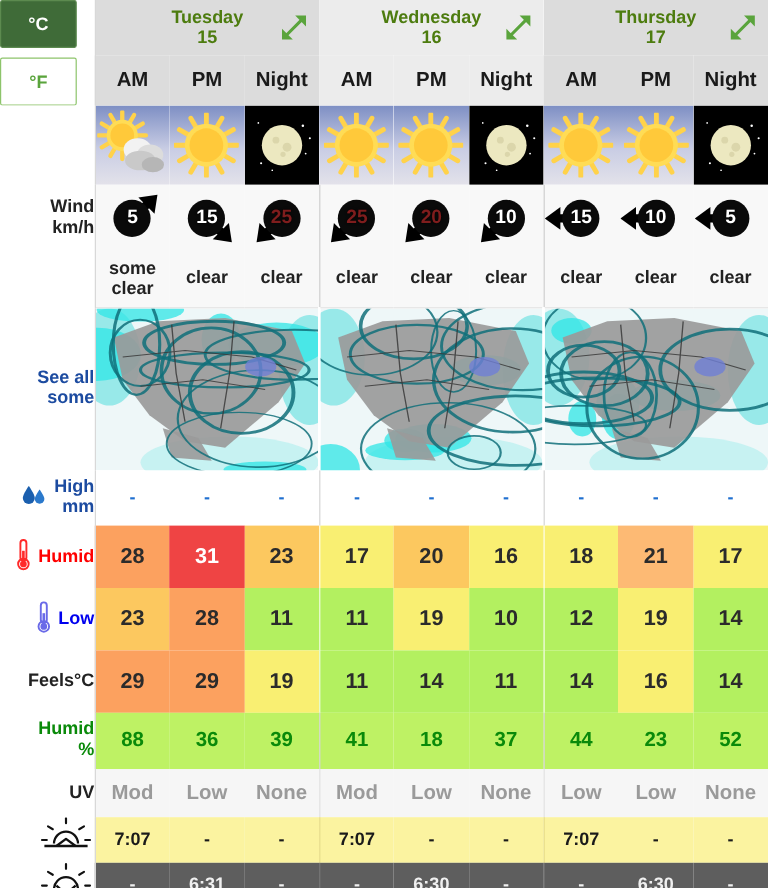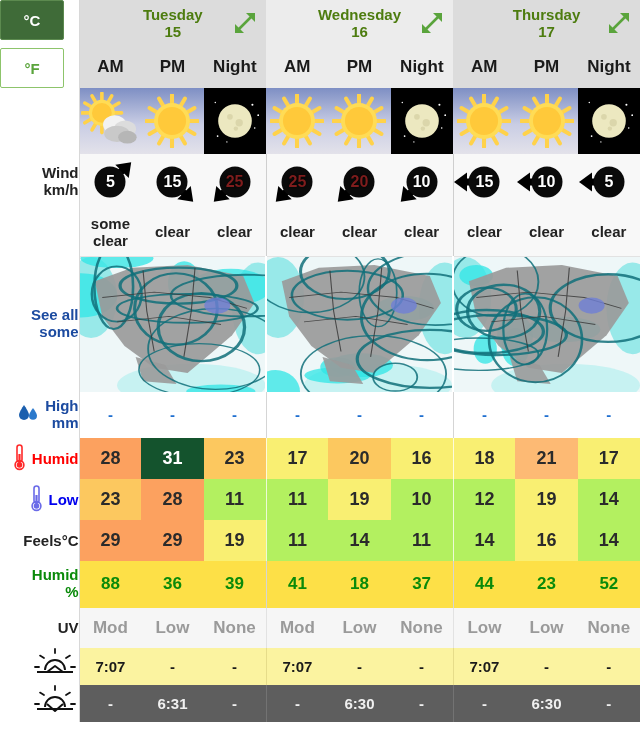--- a/index.html
+++ b/index.html
@@ -94,29 +94,29 @@
 
   
   .raincell {
     height: 46px; text-align: center; background: #fff;
     font-size: 15px; font-weight: bold; color: #1f6fd0;
   }
   .raincell.sep { border-left: 1px solid #d5d5d5; }
 
   
   .tcell {
-    height: 41px; text-align: center; font-size: 18px;
+    height: 52px; text-align: center; font-size: 18px;
     font-weight: bold; color: #2b2b2b;
   }
   .tcell.white { color: #fff; }
   .tcell.sep { border-left: 1px solid rgba(255,255,255,0.75); }
 
   
   .hcell {
-    height: 47px; text-align: center; background: #fde047;
+    height: 47px; text-align: center; background: #bef264;
     font-size: 17px; font-weight: bold; color: #0a8a0a;
   }
   .hcell.sep { border-left: 1px solid #d5d5d5; }
 
   
   .uvcell {
     height: 40px; text-align: center; background: #f6f6f6;
     font-size: 17px; font-weight: bold; color: #9a9a9a;
   }
   .uvcell.sep { border-left: 1px solid #e2e2e2; }
@@ -645,21 +645,21 @@
               <span><svg width="15" height="30" viewBox="0 0 15 30">
     <rect x="5" y="3" width="5" height="17" rx="2.5" fill="none" stroke="#ff2a2a" stroke-width="1.6"></rect>
     <circle cx="7.5" cy="23" r="4.4" fill="none" stroke="#ff2a2a" stroke-width="1.6"></circle>
     <circle cx="7.5" cy="23" r="2.8" fill="#ff2a2a"></circle>
     <rect x="6.4" y="12" width="2.2" height="11" fill="#ff2a2a"></rect>
                 </svg></span>
    <span class="lbl-high">Humid</span>
             </div>
           </td>
           <td class="tcell" style="background:#fca15f">28</td>
-          <td class="tcell white" style="background:#14532d">31</td>
+          <td class="tcell white" style="background:#ef4444">31</td>
           <td class="tcell" style="background:#fcc85f">23</td>
           <td class="tcell sep" style="background:#f9ef72">17</td>
           <td class="tcell" style="background:#fcc85f">20</td>
           <td class="tcell" style="background:#f9ef72">16</td>
           <td class="tcell sep" style="background:#f9ef72">18</td>
           <td class="tcell" style="background:#fdba74">21</td>
           <td class="tcell" style="background:#f9ef72">17</td>
         </tr>
         <tr>
   <td class="lblcell">

